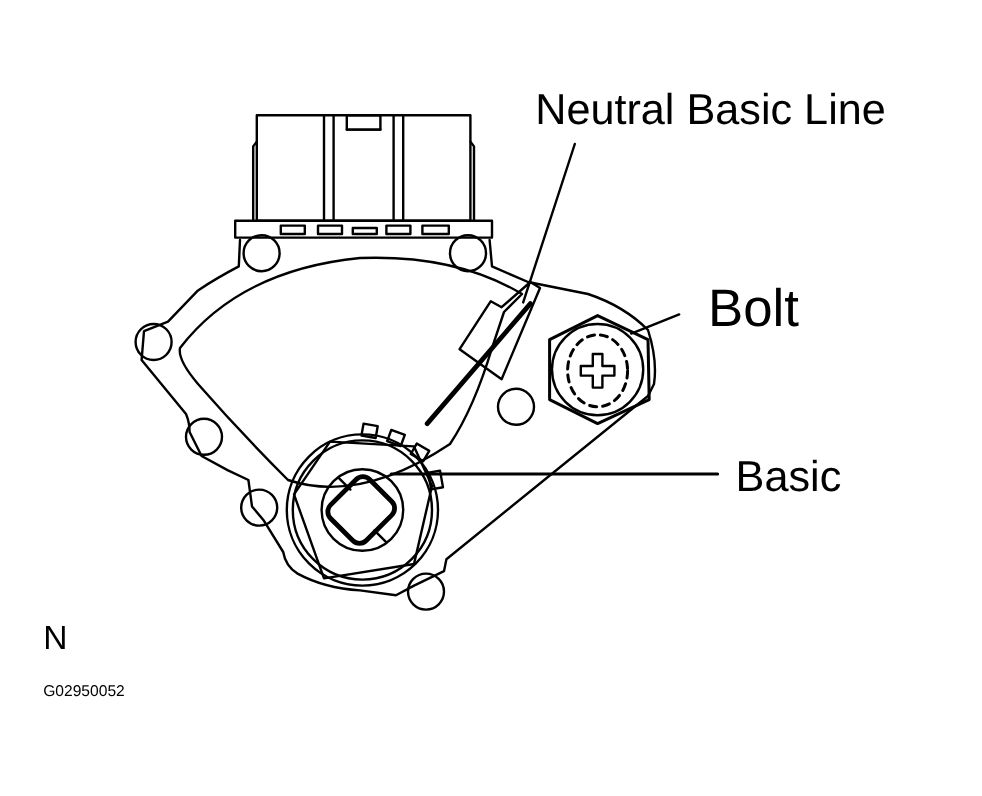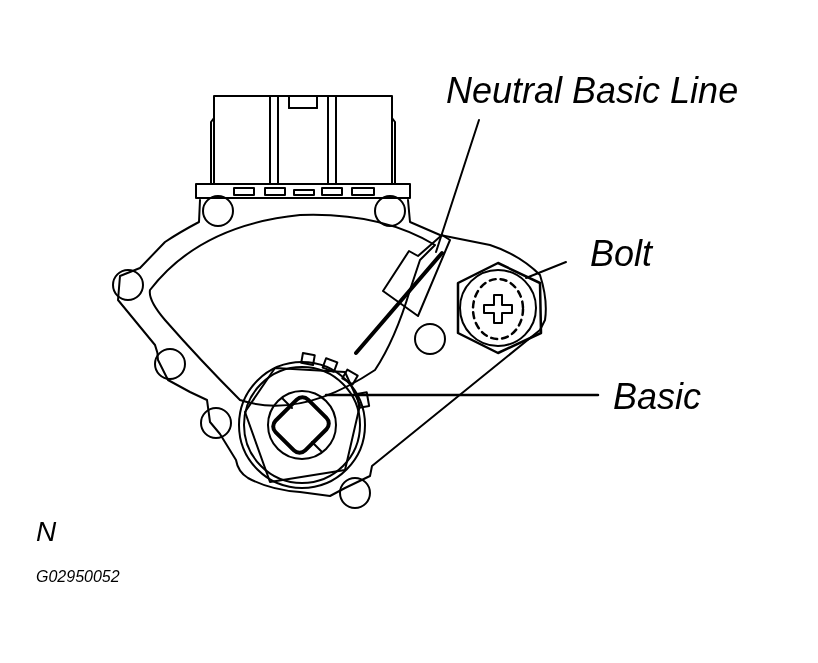--- a/index.html
+++ b/index.html
@@ -1,17 +1,17 @@
 <!DOCTYPE html>
 <html><head>
 <meta charset="utf-8">
 <style>
   html, body { margin: 0; padding: 0; background: #ffffff; }
   body { width: 818px; height: 663px; position: relative; overflow: hidden; font-family: "Liberation Sans", sans-serif; }
-  .lbl { position: absolute; color: #000; white-space: nowrap; font-family: "Liberation Sans", sans-serif; font-style: italic; }
+  .lbl { position: absolute; color: #000; white-space: nowrap; font-family: "Liberation Sans", sans-serif; }
   #diagram { position: absolute; left: 0; top: 0; }
 </style>
 </head>
 <body>
 
 <svg id="diagram" width="818" height="663" viewBox="0 0 818 663" fill="none" stroke="#000" stroke-width="2" stroke-linejoin="round" stroke-linecap="round">
 
   <g>
     <rect x="214" y="96" width="178" height="88"></rect>
     <line x1="270" y1="96" x2="270" y2="184"></line>
@@ -76,16 +76,16 @@
     <ellipse cx="498" cy="309" rx="25" ry="30" stroke-dasharray="6 5" stroke-width="2.5"></ellipse>
     <path d="M 494 295 h8 v10 h10 v8 h-10 v10 h-8 v-10 h-10 v-8 h10 Z"></path>
   </g>
 
   <line x1="479" y1="120" x2="436" y2="252"></line>
   <line x1="566" y1="262" x2="526" y2="278"></line>
   <line x1="326" y1="395" x2="598" y2="395" stroke-width="2.5"></line>
 </svg>
 
 <div class="lbl" style="left:446px; top:70px; font-size:36px;">Neutral Basic Line</div>
-<div class="lbl" style="left:590px; top:233px; font-size:36px;">Bolt</div>
+<div class="lbl" style="left:590px; top:233px; font-size:44px;">Bolt</div>
 <div class="lbl" style="left:613px; top:376px; font-size:36px;">Basic</div>
 <div class="lbl" style="left:36px; top:516px; font-size:28px;">N</div>
-<div class="lbl" style="left:36px; top:568px; font-size:16px;">G02950052</div>
+<div class="lbl" style="left:36px; top:568px; font-size:13px;">G02950052</div>
 
 </body></html>

